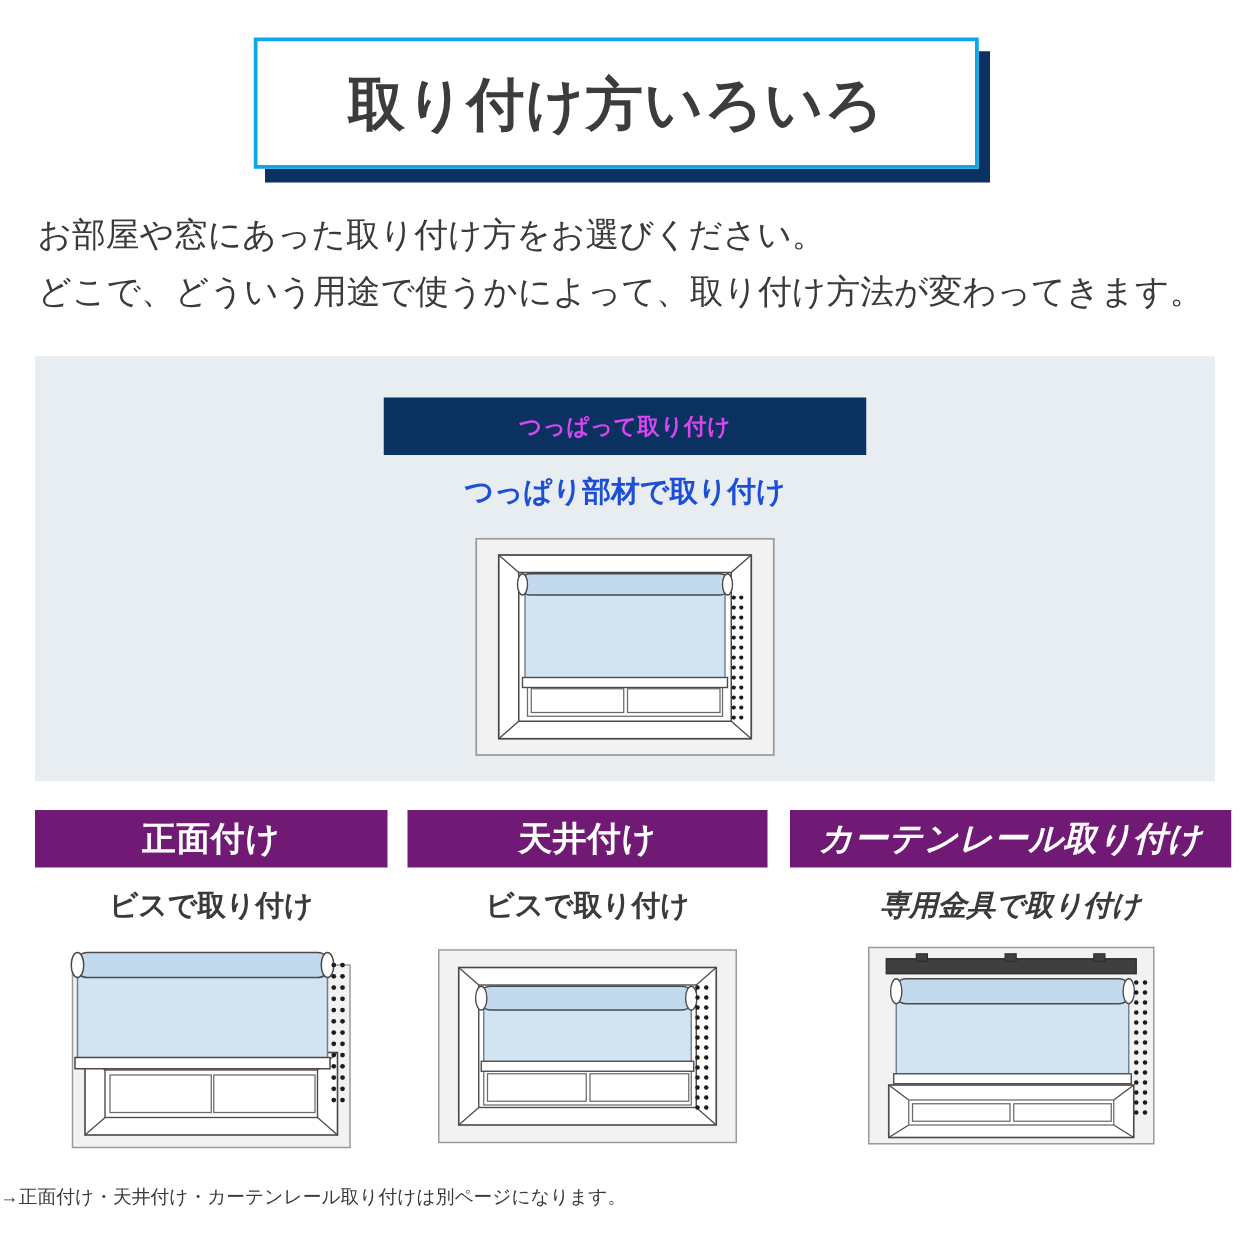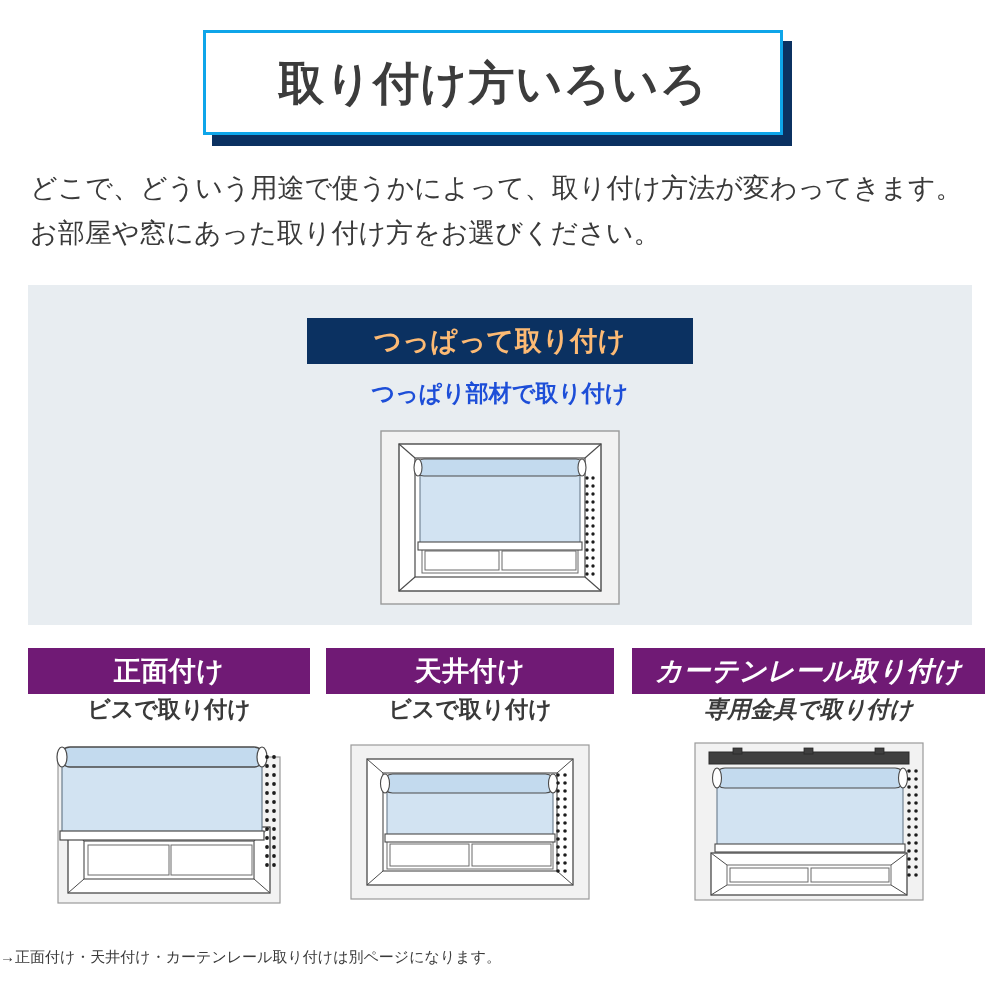--- a/index.html
+++ b/index.html
@@ -82,23 +82,23 @@
     transform: translateX(-50%);
     top: 33px;
     width: 386px;
     height: 46px;
     background: #0b3161;
     display: flex;
     align-items: center;
     justify-content: center;
   }
   .panel-banner-text {
-    font-size: 27px;
+    font-size: 18px;
     font-weight: bold;
-    color: #fdba74;
+    color: #d946ef;
     line-height: 1;
     letter-spacing: 0.5px;
   }
   .panel-sub {
     position: absolute;
     left: 0;
     right: 0;
     top: 93px;
     text-align: center;
     font-size: 23px;
@@ -139,20 +139,21 @@
   }
   .col-banner-text {
     font-size: 27px;
     font-weight: bold;
     color: #ffffff;
     line-height: 1;
     white-space: nowrap;
     letter-spacing: 0.5px;
   }
   .col-sub {
+    margin-top: 15px;
     text-align: center;
     font-size: 23px;
     font-weight: bold;
     color: #3a3a3a;
     white-space: nowrap;
   }
   .col-illo {
     margin: 10px auto 0 auto;
     width: 262px;
     height: 172px;
@@ -175,22 +176,22 @@
 <body>
 
 <div class="title-wrap">
   <div class="title-shadow"></div>
   <div class="title-box">
     <span class="title-text">取り付け方いろいろ</span>
   </div>
 </div>
 
 <div class="lead">
+  <div class="lead-line">お部屋や窓にあった取り付け方をお選びください。</div>
   <div class="lead-line">どこで、どういう用途で使うかによって、取り付け方法が変わってきます。</div>
-  <div class="lead-line">お部屋や窓にあった取り付け方をお選びください。</div>
 </div>
 
 <div class="panel">
 
   <div class="panel-banner">
     <span class="panel-banner-text">つっぱって取り付け</span>
   </div>
 
   <div class="panel-sub">つっぱり部材で取り付け</div>
 

